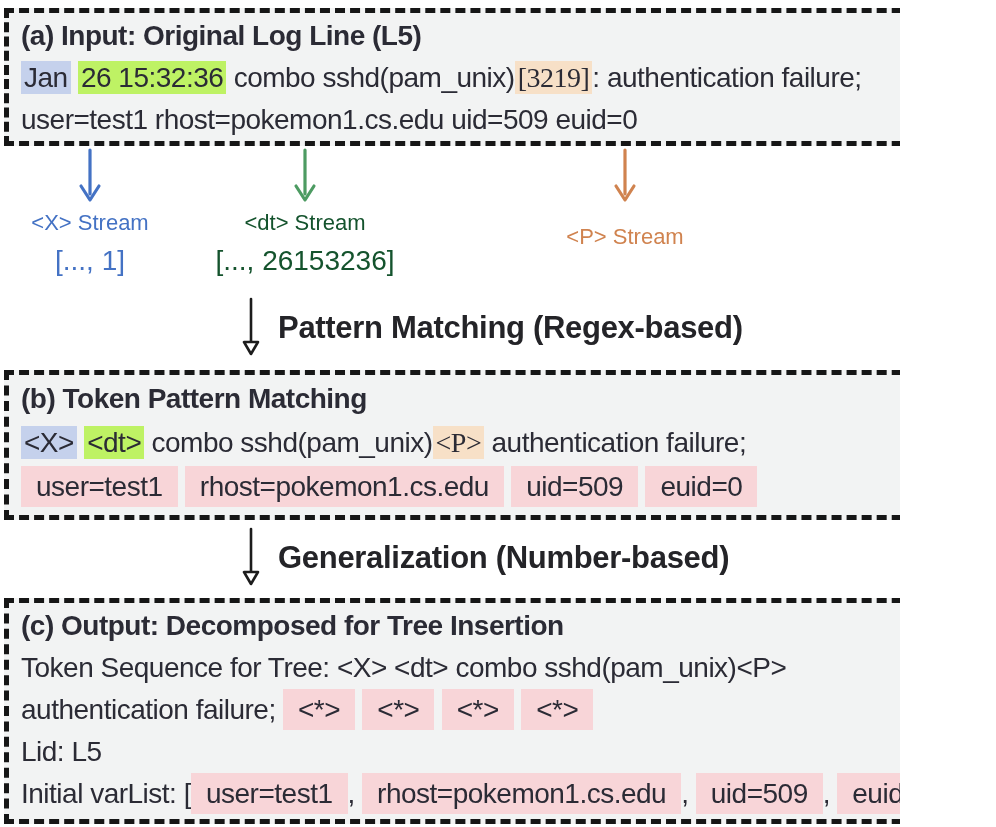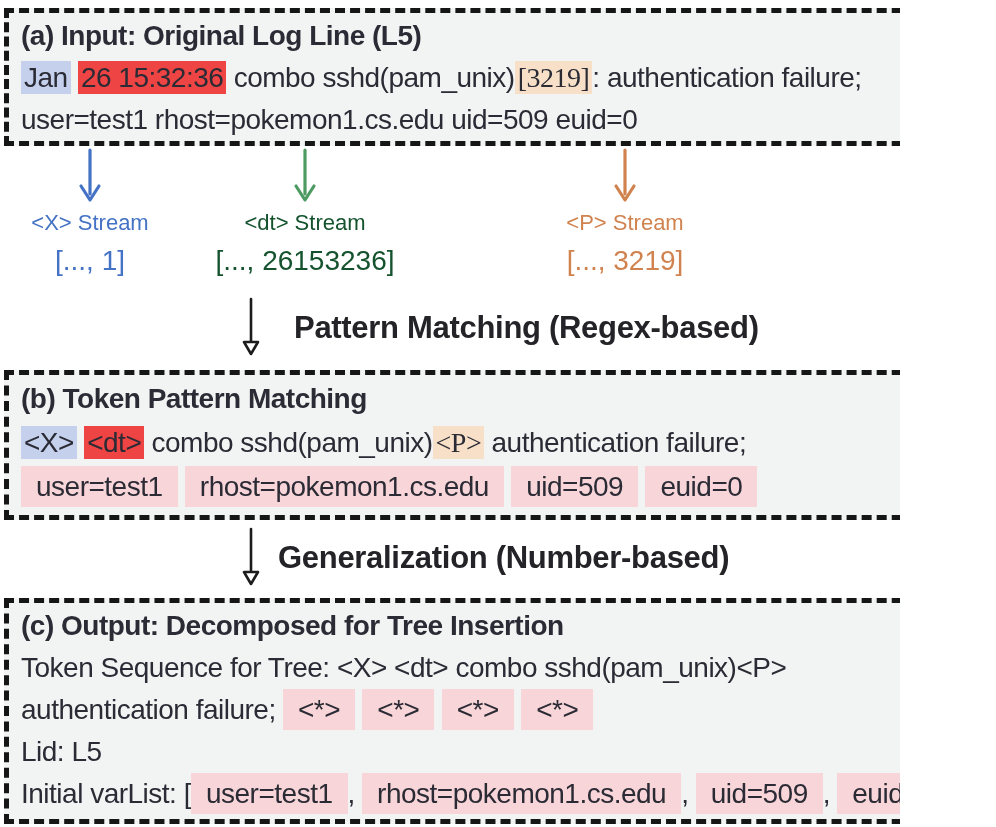--- a/index.html
+++ b/index.html
@@ -17,49 +17,49 @@
   .box-a{top:8px;height:138px;}
   .box-b{top:370px;height:150px;line-height:44px;}
   .box-c{top:598px;height:226px;line-height:42px;}
   .line{margin:0;}
   .title{font-weight:bold;}
   .b{font-weight:normal;text-align:right;}
   .nowrap{white-space:nowrap;}
   
   .hl{padding:1px 3px;}
   .hl-blue{background:#c5d1ec;}
-  .hl-green{background:#ef4444;}
+  .hl-green{background:#bef264;}
   .hl-orange{background:#f7e0c7;font-family:Liberation Serif, serif;}
   .hl-pink{background:#f8d5d8;padding:5px 15px;}
   
   .stream{position:absolute;top:148px;text-align:center;}
   .stream-x{left:2px;width:176px;}
   .stream-dt{left:212px;width:186px;}
   .stream-p{left:534px;width:182px;}
   .s-label{font-size:22px;line-height:38px;font-weight:400;}
   .s-value{font-size:28px;line-height:38px;}
   .c-blue{color:#4472c4;}
   .c-green{color:#14532d;}
-  .c-orange{color:#d0834f;}
+  .c-orange{color:#d0834f;margin-top:14px;}
   .varrow{display:block;margin:0 auto;}
   .st-blue{stroke:#4472c4;}
   .st-green{stroke:#4d9b62;}
   .st-orange{stroke:#d0834f;}
   .st-black{stroke:#1c1c1c;}
   .varrow path{fill:none;stroke-width:3.2px;stroke-linecap:round;stroke-linejoin:round;}
   .varrow.thin path{stroke-width:2.6px;}
   
   .step-arrow{position:absolute;left:238px;}
   .step-arrow-1{top:297px;}
   .step-arrow-2{top:527px;}
   .step-label{
     position:absolute;left:278px;font-size:31px;font-weight:bold;
     line-height:44px;color:#242428;letter-spacing:-0.3px;white-space:nowrap;
   }
-  .step-label-1{top:306px;margin-left:16px;}
+  .step-label-1{top:306px;}
   .step-label-2{top:536px;}
 </style>
 </head>
 <body>
 
 <div class="canvas">
 
   <div class="dbox box-a">
     <p class="line title">(a) Input: Original Log Line (L5)</p>
     <p class="line"><span class="hl hl-blue">Jan</span><span> </span><span class="hl hl-green">26 15:32:36</span><span> combo sshd(pam_unix)</span><span class="hl hl-orange">[3219]</span><span>: authentication failure;</span><br><span>user=test1 rhost=pokemon1.cs.edu uid=509 euid=0</span></p>
@@ -82,21 +82,20 @@
     <div class="s-label c-green">&lt;dt&gt; Stream</div>
     <div class="s-value c-green">[..., 26153236]</div>
   </div>
 
   <div class="stream stream-p">
     <svg class="varrow" width="26" height="56" viewBox="0 0 26 56">
       <path class="st-orange" d="M13 2 V46"></path>
       <path class="st-orange" d="M4 38 L13 52 L22 38"></path>
     </svg>
     <div class="s-label c-orange">&lt;P&gt; Stream</div>
-    <div class="s-value c-orange">[..., 3219]</div>
   </div>
 
   <svg class="varrow thin step-arrow step-arrow-1" width="26" height="60" viewBox="0 0 26 60">
     <path class="st-black" d="M13 2 V44"></path>
     <path class="st-black" d="M6 45 L20 45 L13 57 Z"></path>
   </svg>
   <div class="step-label step-label-1">Pattern Matching (Regex-based)</div>
 
   <div class="dbox box-b">
     <p class="line title">(b) Token Pattern Matching</p>

